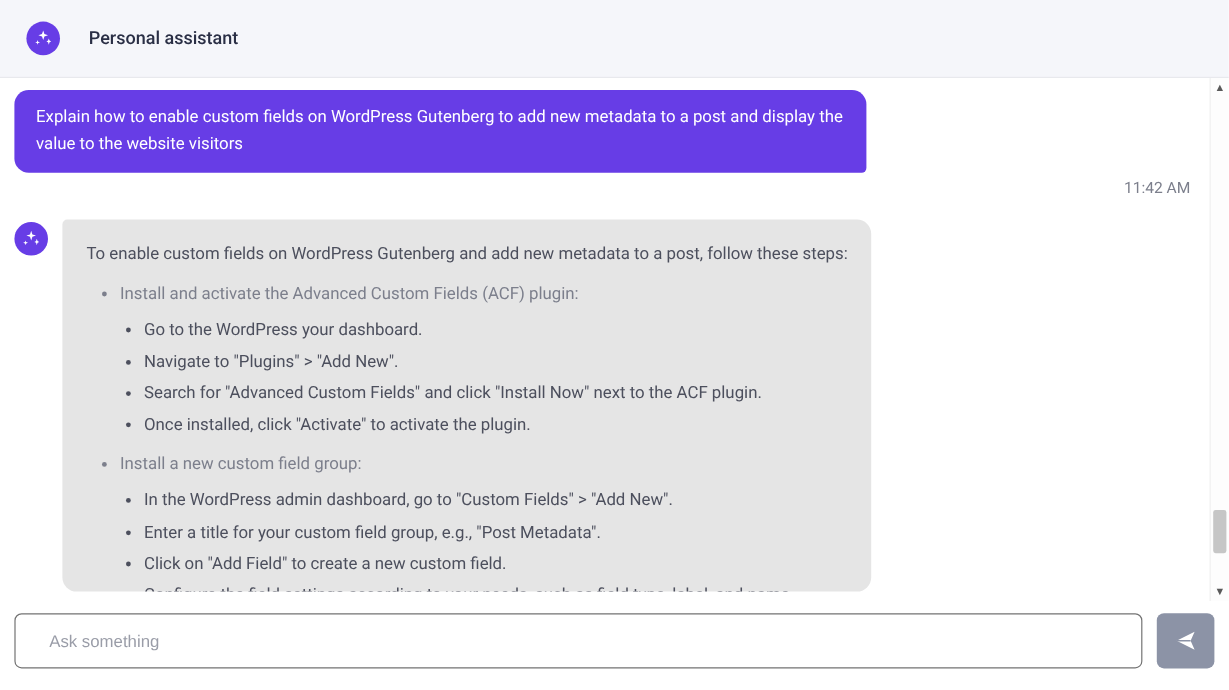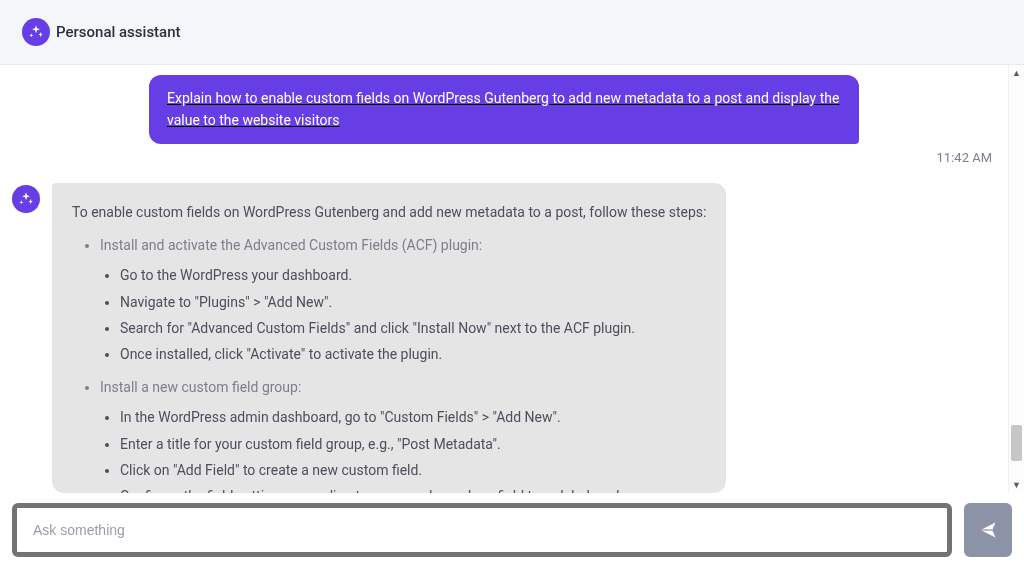--- a/index.html
+++ b/index.html
@@ -11,21 +11,21 @@
       display: flex;
       flex-direction: column;
       overflow: hidden;
     }
     .header {
       background: #f5f6fa;
       border-bottom: 1px solid #e8e9ed;
       padding: 18px 22px;
       display: flex;
       align-items: center;
-      gap: 6px;
+      gap: 24px;
     }
     .avatar-circle {
       width: 28px;
       height: 28px;
       border-radius: 50%;
       background: #673de6;
       display: flex;
       align-items: center;
       justify-content: center;
       color: #fff;
@@ -69,23 +69,22 @@
     .scroll-thumb {
       position: absolute;
       left: 2px; right: 2px;
       top: 360px;
       height: 36px;
       background: #c6c6c6;
       border-radius: 2px;
     }
     .user-row {
       display: flex;
-      justify-content: center;
+      justify-content: flex-start;
       margin-bottom: 6px;
-      text-decoration: underline;
     }
     .user-bubble {
       background: #673de6;
       color: #fff;
       border-radius: 12px;
       border-bottom-right-radius: 4px;
       padding: 13px 18px;
       max-width: 710px;
       font-size: 14px;
       line-height: 1.55;
@@ -139,23 +138,23 @@
       margin-bottom: 4px;
     }
     .composer {
       padding: 10px 12px 18px 12px;
       display: flex;
       gap: 12px;
       align-items: stretch;
     }
     .composer-input {
       flex: 1;
-      border: 5px solid #737373;
+      border: 1px solid #737373;
       border-radius: 6px;
-      padding: 14px 16px;
+      padding: 14px 28px;
       font-size: 14px;
       color: #333;
       outline: none;
     }
     .composer-input::placeholder { color: #9a9da8; }
     .send-btn {
       width: 48px;
       border: none;
       border-radius: 6px;
       background: #8c93a6;

